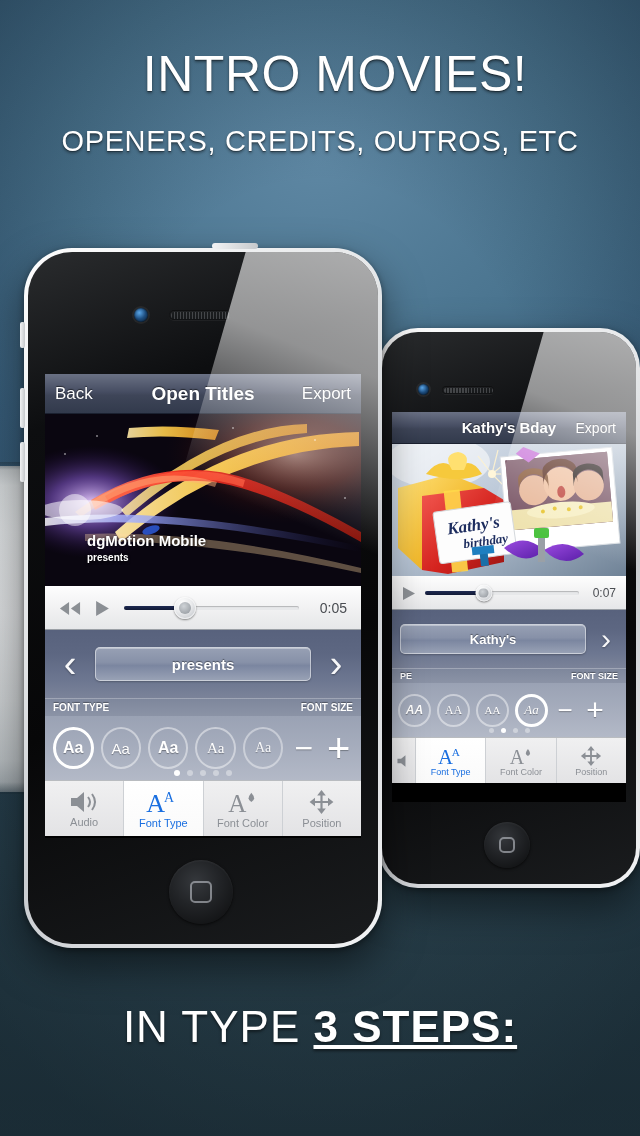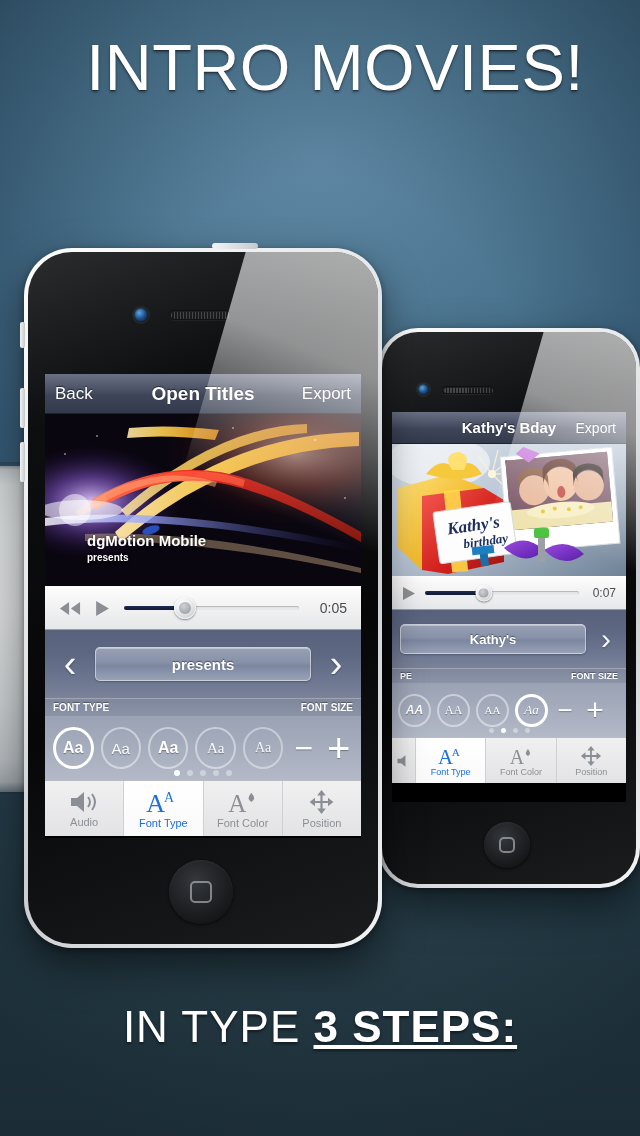--- a/index.html
+++ b/index.html
@@ -43,21 +43,21 @@
 
   
   .headline {
     position:absolute; left:0; right:0; top:38px;
     text-align:center; color:#fff;
     letter-spacing:.5px;
     text-shadow:0 2px 3px rgba(0,0,0,.45), 0 1px 0 rgba(0,0,0,.3);
   }
   .hl1 { font-size:54px; line-height:58px; font-weight:300; }
   .hl1 b { font-weight:700; letter-spacing:0px; }
-  .hl2 { font-size:65px; line-height:56px; font-weight:300; margin-top:2px;padding-left:30px; }
+  .hl2 { font-size:50px; line-height:56px; font-weight:300; margin-top:8px;padding-left:30px; }
   .hl3 { font-size:29px; line-height:34px; font-weight:400; margin-top:22px; letter-spacing:.6px;}
 
   .footline {
     position:absolute; left:0; right:0; top:1002px;
     text-align:center; color:#fff;
     font-size:44px; font-weight:300; letter-spacing:1px;
     text-shadow:0 2px 3px rgba(0,0,0,.5);
   }
   .footline b { font-weight:700;text-decoration:underline; }
 
@@ -208,20 +208,21 @@
 
   <div class="bg-base"></div>
   <div class="bg-bottom"></div>
   <div class="bg-band"></div>
   <div class="bg-band-top-edge"></div>
   <div class="bg-band-bot-edge"></div>
   <div class="bg-vignette"></div>
 
   <div class="headline">
     <div class="hl2">INTRO MOVIES!</div>
+    <div class="hl3">OPENERS, CREDITS, OUTROS, ETC</div>
   </div>
 
   <div class="footline">
     <span>IN TYPE</span>
     <b>3 STEPS:</b>
   </div>
 
   <div id="phone2" class="phone">
     <div class="bezel"></div>
 

